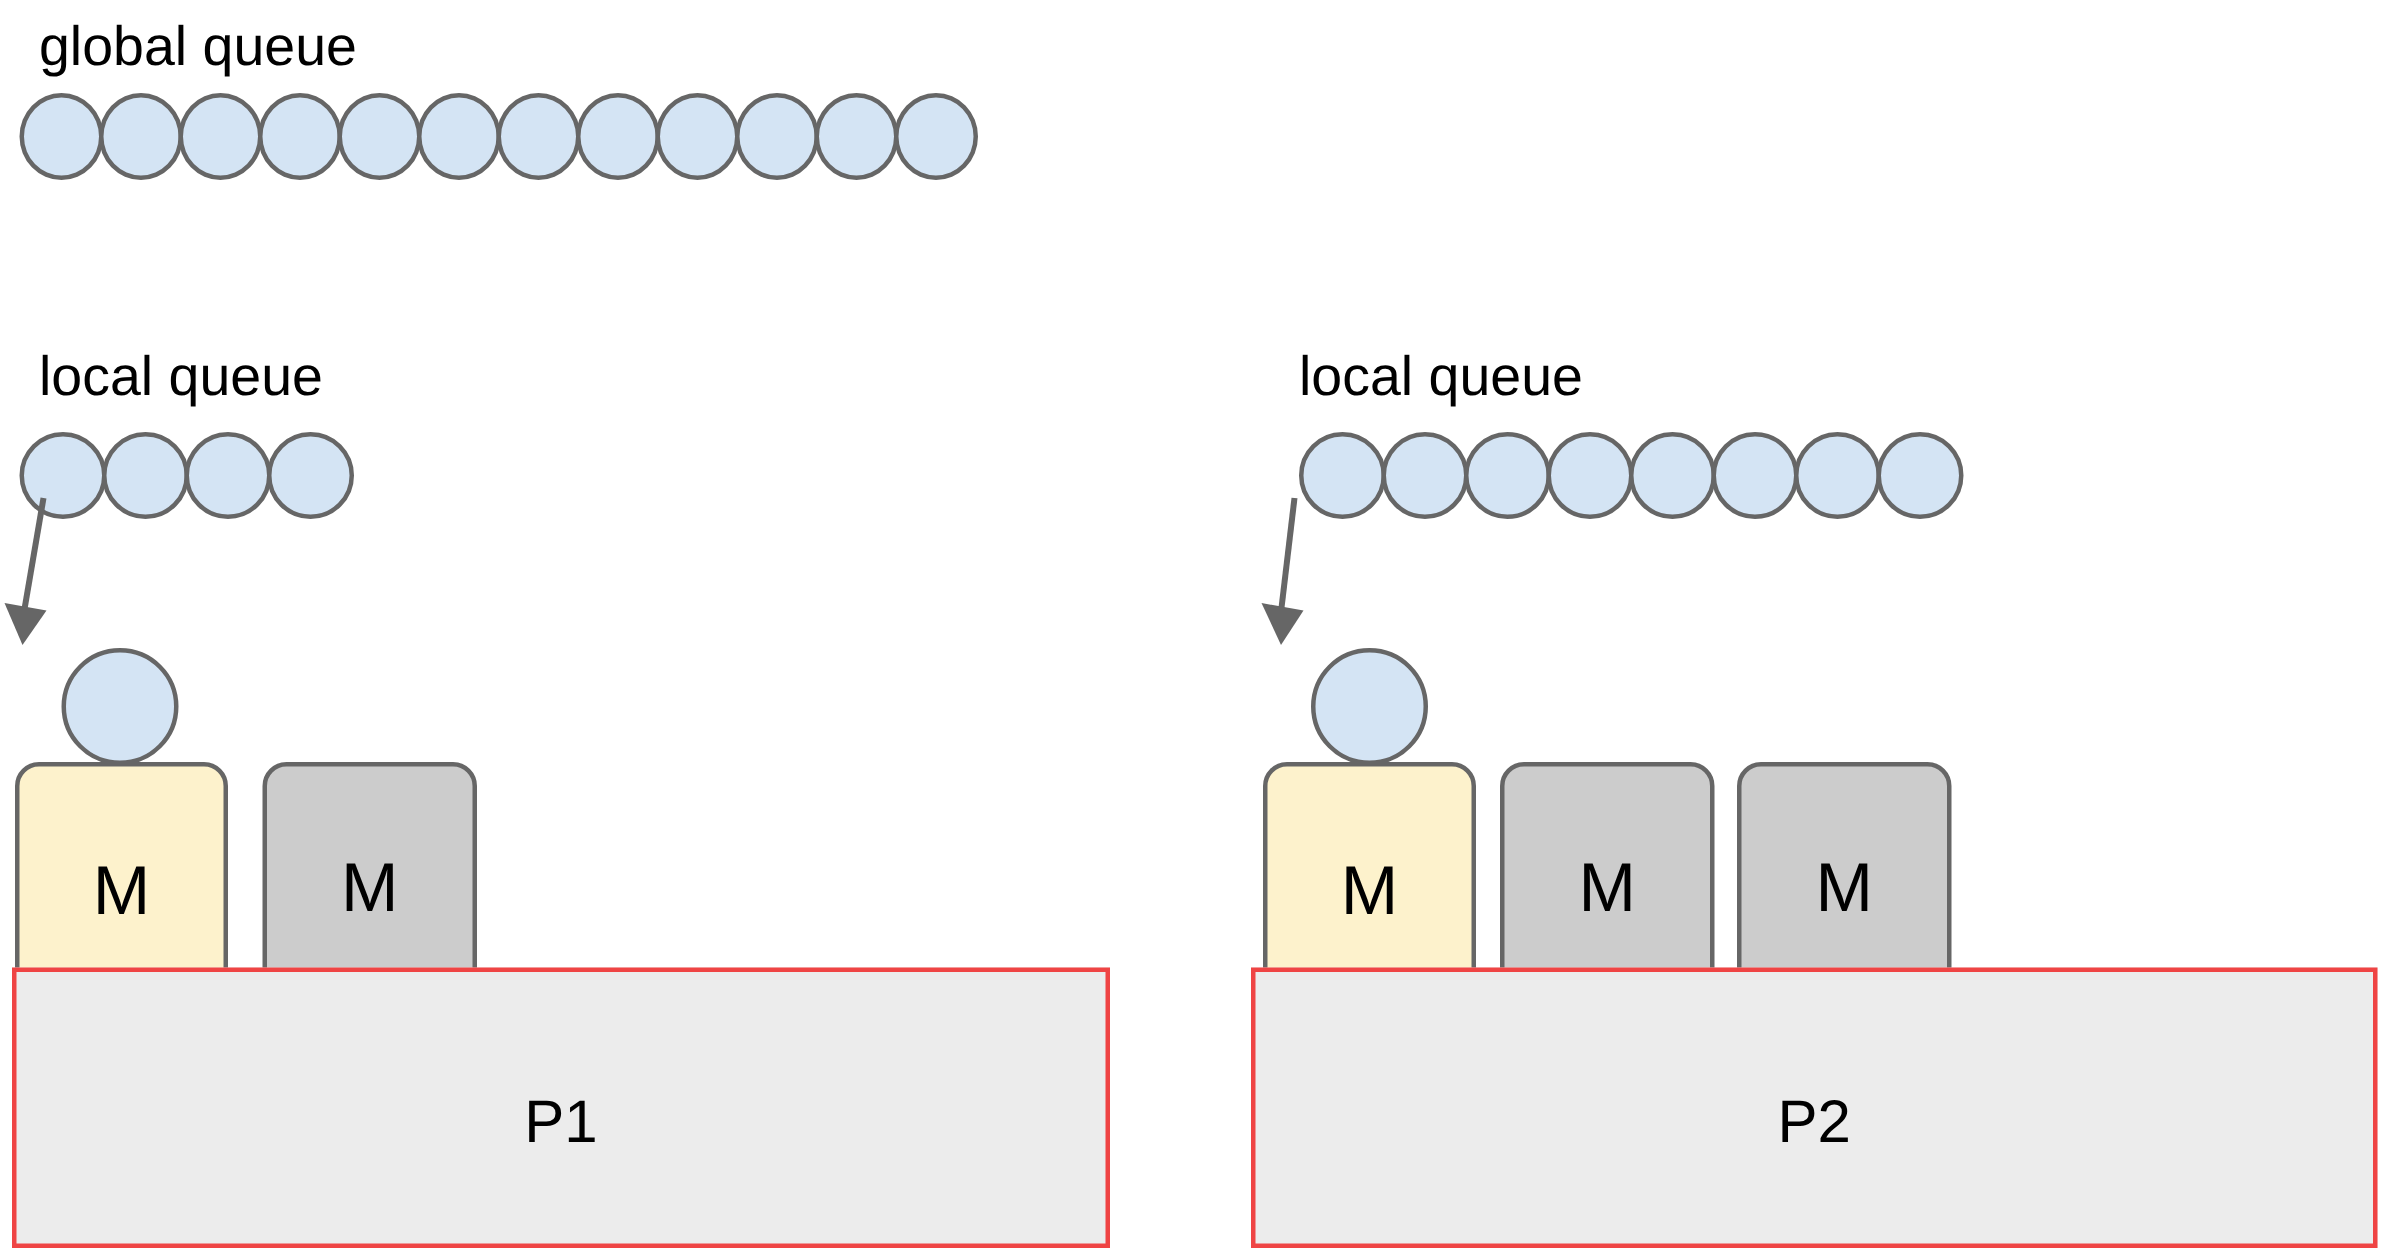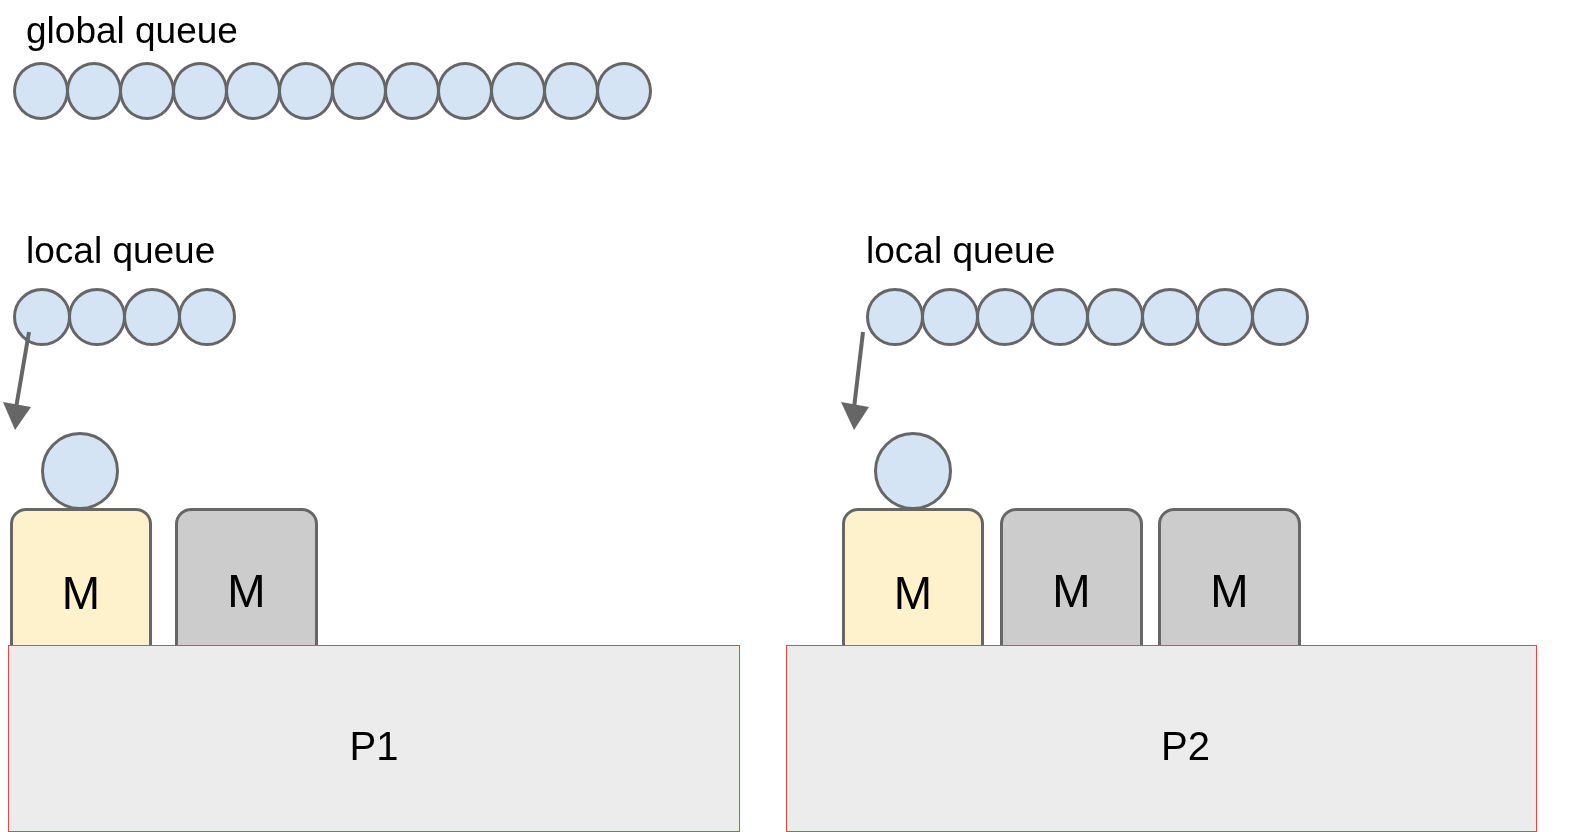--- a/index.html
+++ b/index.html
@@ -43,21 +43,21 @@
     margin-right: -3px;
   }
   .local-token {
     width: 58px;
     height: 58px;
     margin-right: -3px;
   }
   .p-box {
     position: absolute;
     background: #ececec;
-    border: 1px solid #ef4444;
+    border: 3px solid #ef4444;
     box-sizing: border-box;
   }
   .p-label {
     position: absolute;
     width: 100%;
     text-align: center;
     font-size: 40px;
     color: #000000;
     font-family: "Liberation Sans", sans-serif;
   }
@@ -164,17 +164,17 @@
   </div>
 
   <div class="m-box m-gray" style="left:1000px; top:508px; width:143px; height:165px;">
     <span>M</span>
   </div>
 
   <div class="m-box m-gray" style="left:1158px; top:508px; width:143px; height:165px;">
     <span>M</span>
   </div>
 
-  <div class="p-box" style="left:786px; top:645px; width:751px; height:187px;padding-left:24px;">
+  <div class="p-box" style="left:834px; top:645px; width:751px; height:187px;">
     <div class="p-label" style="top:78px;">P2</div>
   </div>
 
 </div>
 
 </body></html>

